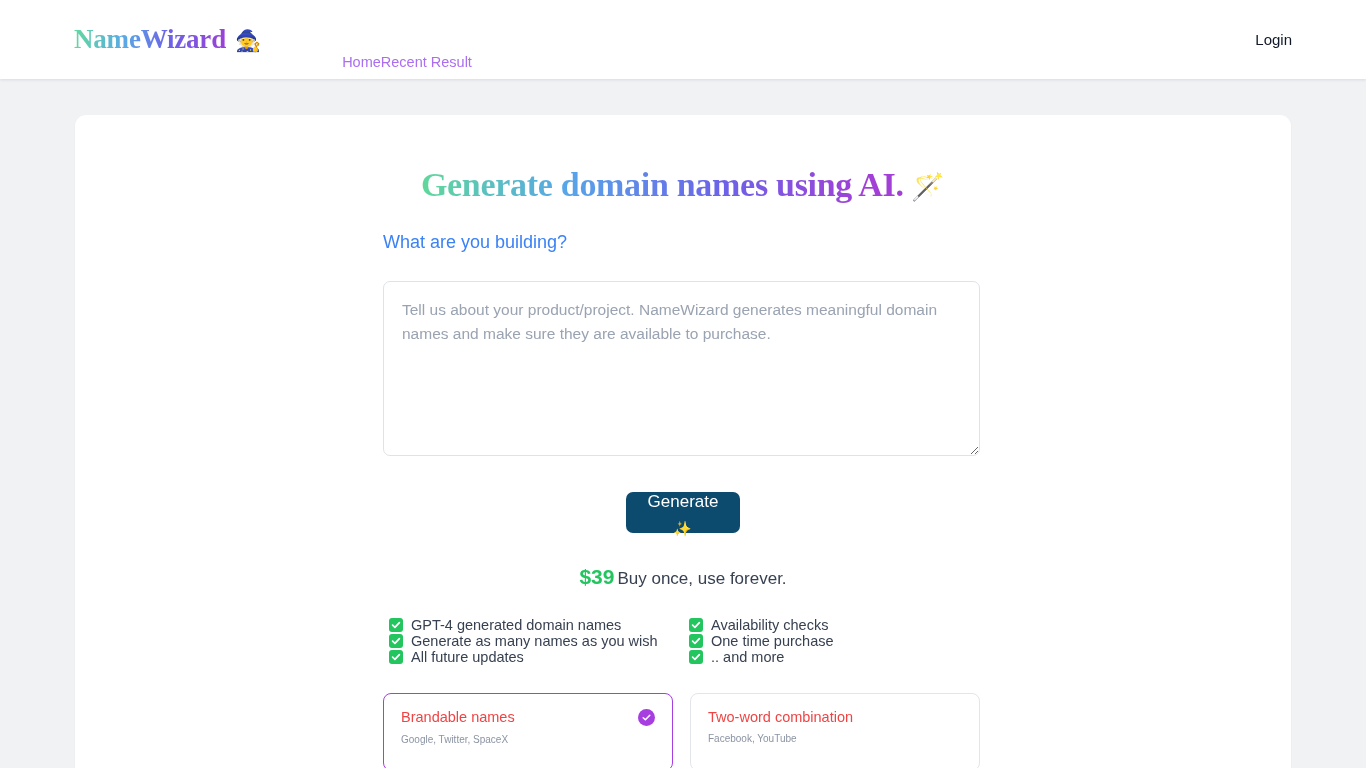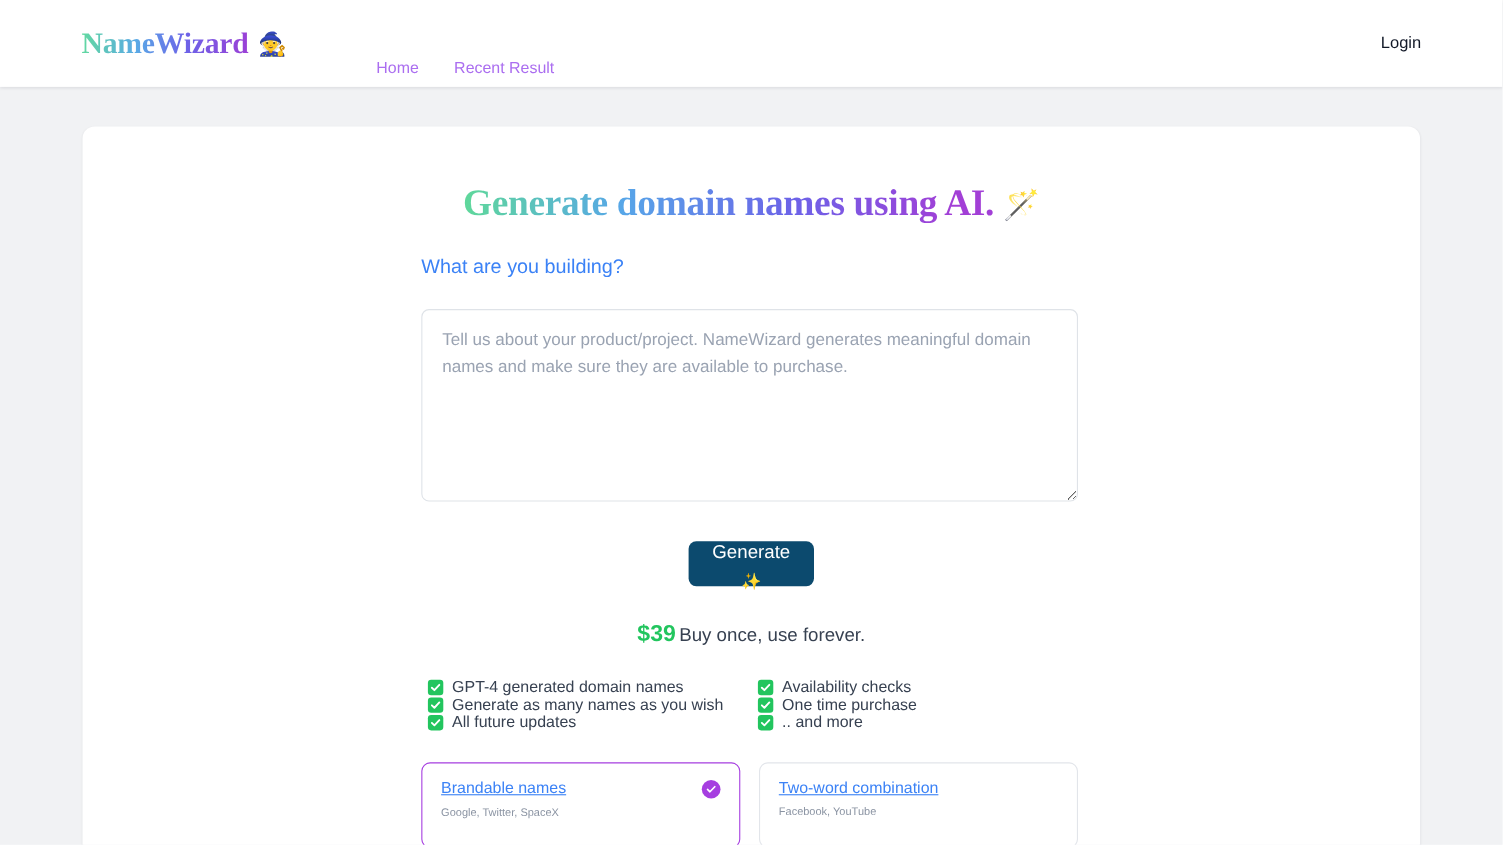--- a/index.html
+++ b/index.html
@@ -50,21 +50,20 @@
   .brand-emoji {
     font-size: 21px;
     line-height: 1;
     position: relative;
     top: 1px;
   }
 
   .nav {
     display: flex;
     align-items: center;
-    gap: 32px;
     margin-left: 81px;
     margin-top: 44px;
   }
 
   .nav-link {
     color: #ab6ef0;
     font-size: 14.5px;
     text-decoration: none;
     cursor: pointer;
     white-space: nowrap;
@@ -258,22 +257,21 @@
   .card.selected { border: 1px solid #a63ee0; }
 
   .card-head {
     display: flex;
     align-items: center;
     justify-content: space-between;
   }
 
   .card-title {
     font-size: 14.5px;
-    color: #3b82f6;
-    text-decoration: underline;
+    color: #ef4444;
   }
 
   .card-sub {
     margin-top: 8px;
     font-size: 10px;
     color: #8b94a3;
   }
 
   .badge-check {
     width: 17px;

